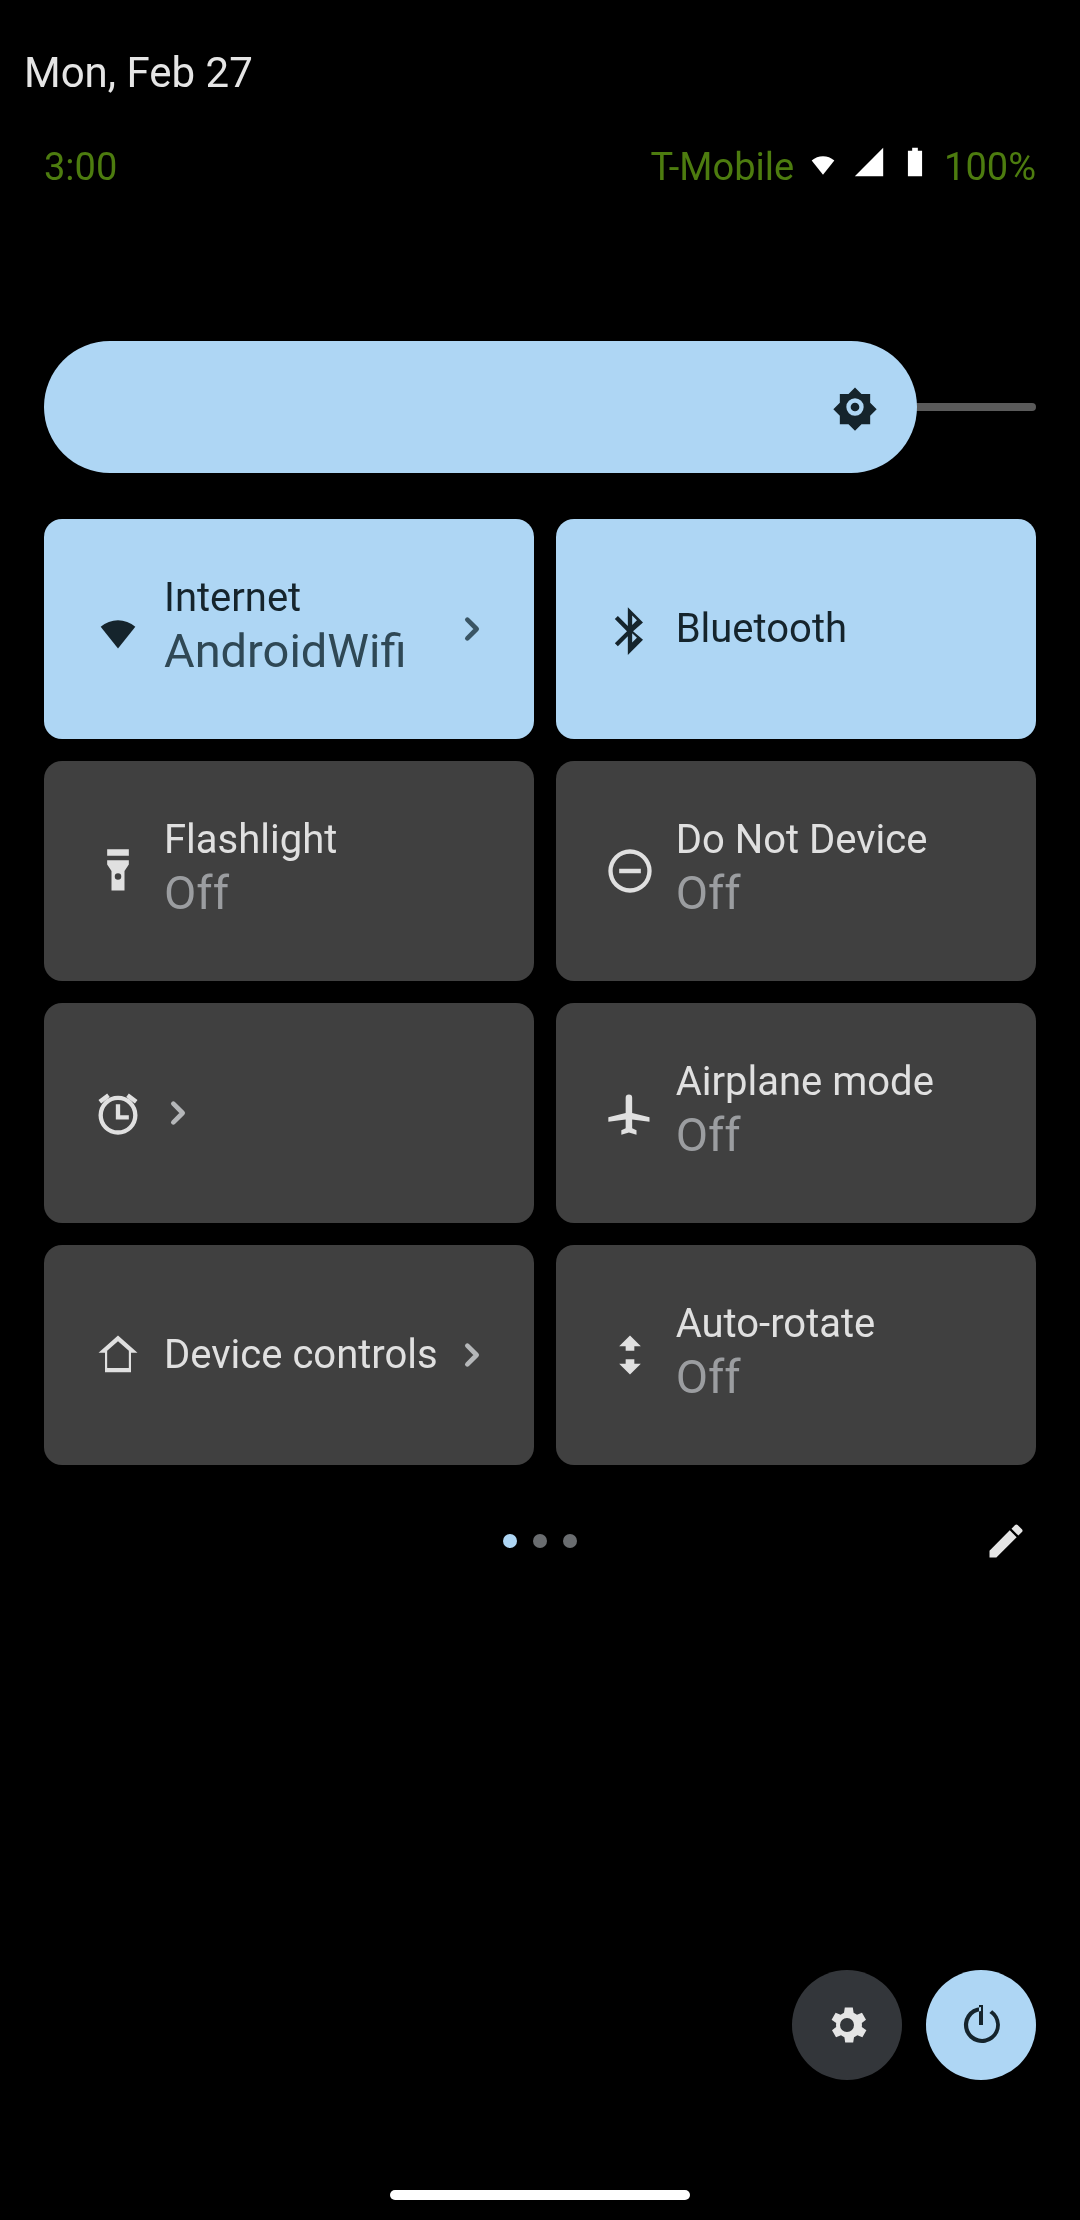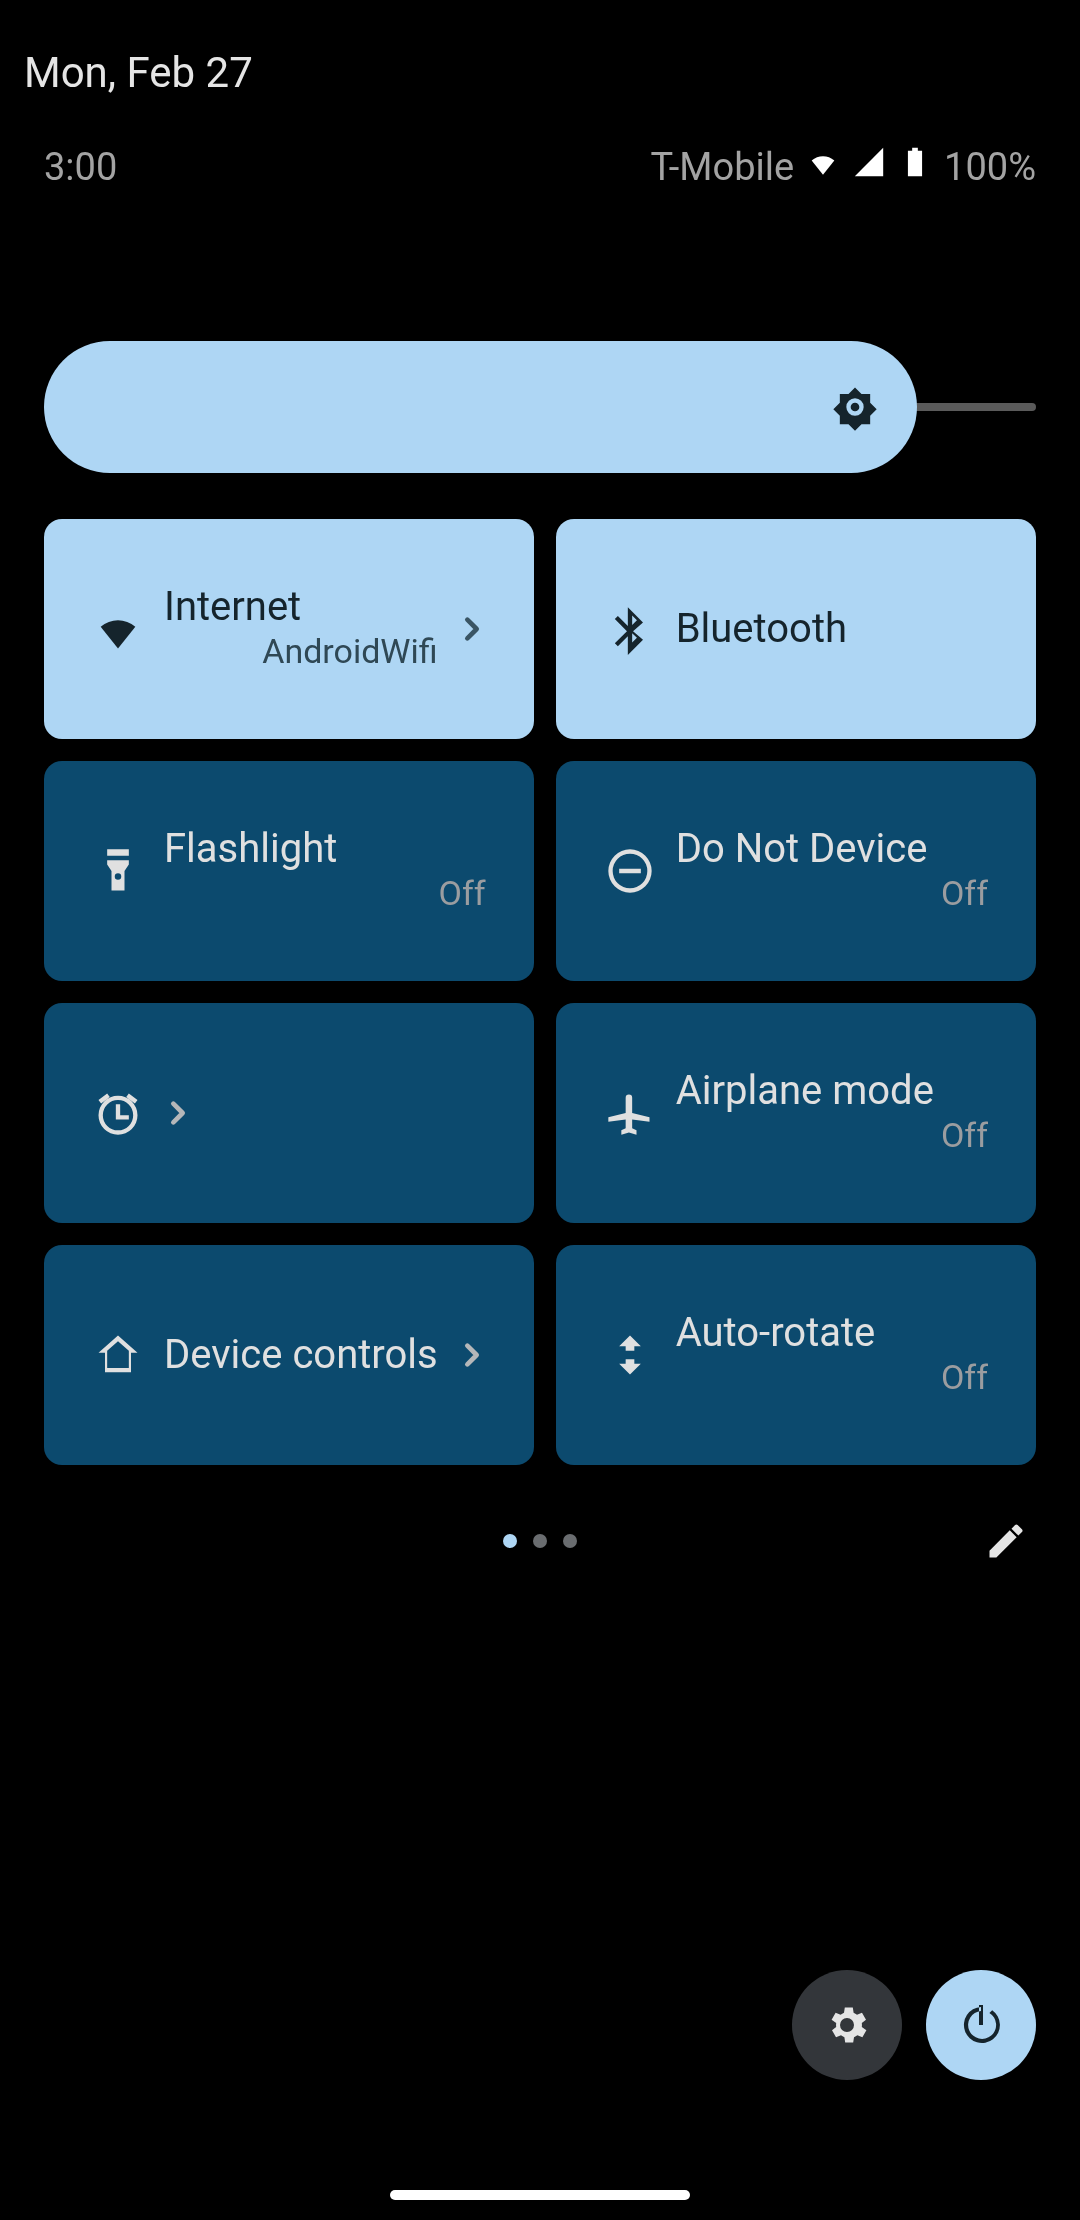--- a/index.html
+++ b/index.html
@@ -21,21 +21,21 @@
     }
 
     
     .status-bar {
       display: flex;
       justify-content: space-between;
       align-items: center;
       padding: 32px 44px 12px;
       font-size: 38px;
       font-weight: 400;
-      color: #a3a3a3;
+      color: #4d7c0f;
     }
     .status-left { display: flex; align-items: center; gap: 16px; }
     .status-right { display: flex; align-items: flex-start; gap: 12px; }
     .st-icon { width: 38px; height: 38px; fill: #fff; }
     .st-icon.small { width: 34px; height: 34px; }
 
     
     .brightness-row {
       position: relative;
       display: flex;
@@ -71,29 +71,29 @@
     }
     .tile {
       display: flex;
       align-items: center;
       border-radius: 18px;
       padding: 38px 48px;
       gap: 20px;
       min-height: 220px;
     }
     .tile.on  { background: #aed6f4; color: #15242c; }
-    .tile.off { background: #0c4a6e; color: #e0e0e0; }
+    .tile.off { background: #404040; color: #e0e0e0; }
     .tile-icon { width: 52px; height: 52px; flex-shrink: 0; }
     .tile.on  .tile-icon { fill: #15242c; }
     .tile.off .tile-icon { fill: #e0e0e0; }
     .tile-text { flex: 1; min-width: 0; overflow: hidden; }
     .tile-title { font-size: 40px; line-height: 1.1; white-space: nowrap; overflow: hidden; }
     .tile.on  .tile-title { color: #15242c; }
     .tile.off .tile-title { color: #e0e0e0; }
-    .tile-sub { font-size: 34px; line-height: 1.3; white-space: nowrap; overflow: hidden; text-align: right; }
+    .tile-sub { font-size: 47px; line-height: 1.3; white-space: nowrap; overflow: hidden; }
     .tile.on  .tile-sub { color: #2f4855; }
     .tile.off .tile-sub { color: #9b9da0; }
     .chevron { width: 28px; height: 28px; fill: none; stroke-width: 4; stroke-linecap: round; stroke-linejoin: round; flex-shrink: 0; }
     .tile.on  .chevron { stroke: #3a5564; }
     .tile.off .chevron { stroke: #b5b7b9; }
 
     
     .pager-row {
       position: relative;
       margin: 46px 44px 0;

